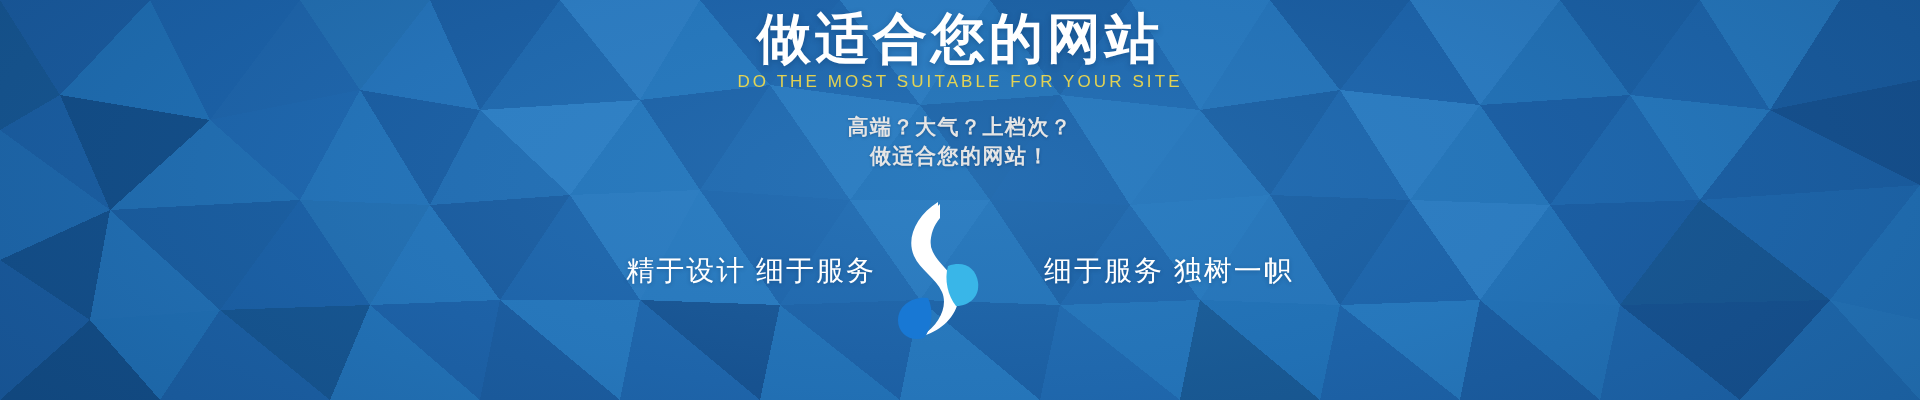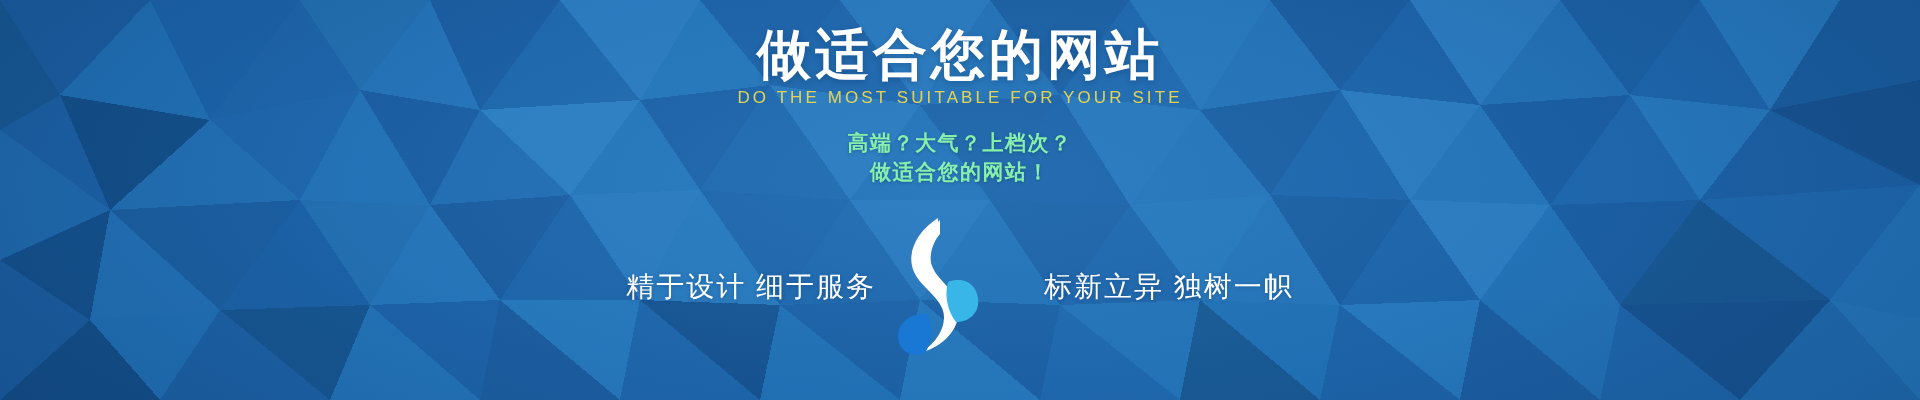--- a/index.html
+++ b/index.html
@@ -16,21 +16,21 @@
   #polybg{position:absolute;inset:0;width:1920px;height:400px;display:block;}
   #vignette{
     position:absolute;inset:0;
     background:
       radial-gradient(ellipse 70% 120% at 50% 45%, rgba(60,140,205,0.34) 0%, rgba(40,110,180,0.10) 45%, rgba(10,52,100,0.30) 100%);
     pointer-events:none;
   }
   #content{
     position:absolute;inset:0;
     display:flex;flex-direction:column;align-items:center;
-    padding-top:24px;
+    padding-top:8px;
     box-sizing:border-box;
   }
   .title{
     color:#ffffff;
     font-size:54px;
     font-weight:bold;
     letter-spacing:4px;
     line-height:1.12;
     text-shadow:0 2px 6px rgba(8,40,80,0.30);
     margin:0;
@@ -40,21 +40,21 @@
     color:#fde047;
     opacity:.88;
     font-size:17px;
     font-weight:300;
     letter-spacing:3.1px;
     margin-top:4px;
     white-space:nowrap;
     text-transform:uppercase;
   }
   .midline{
-    color:#86efac;
+    color:#e5e5e5;
     font-size:21px;
     font-weight:bold;
     letter-spacing:1.5px;
     line-height:1.34;
     white-space:nowrap;
     text-shadow:0 1px 3px rgba(8,40,80,0.35);
   }
   .midline.first{margin-top:21px;}
   .bottom-row{
     margin-top:22px;
@@ -235,18 +235,18 @@
                    C 88 60, 100 68, 102 82
                    C 104 96, 94 106, 80 106
                    C 72 96, 68 80, 72 66 Z"></path>
           <path fill="#1878d4" d="M52 98
                    C 36 96, 22 106, 22 120
                    C 22 134, 34 142, 48 138
                    C 56 128, 58 110, 52 98 Z"></path>
         </svg>
       </div>
 
-      <div class="tagline right">标新立异 独树一帜</div>
+      <div class="tagline right">细于服务 独树一帜</div>
 
     </div>
 
   </div>
 </div>
 
 </body></html>

